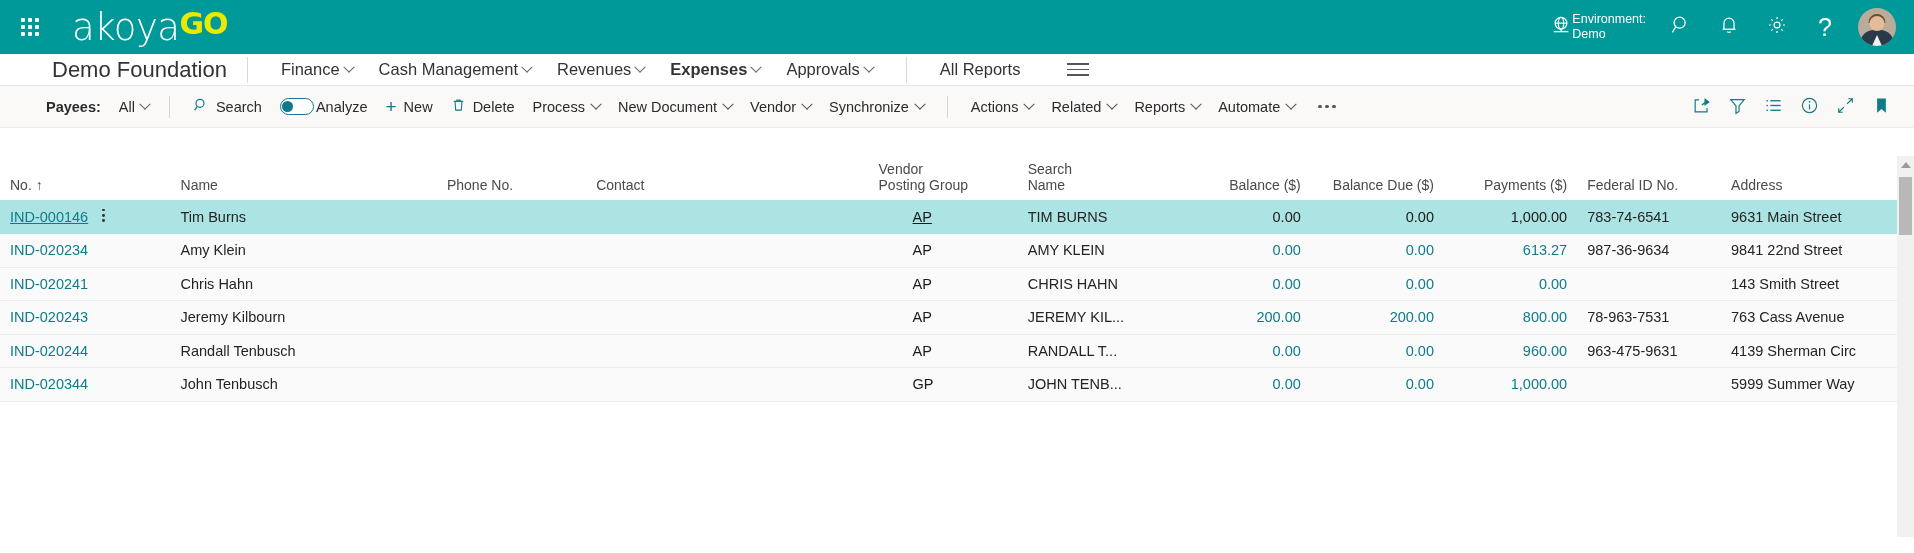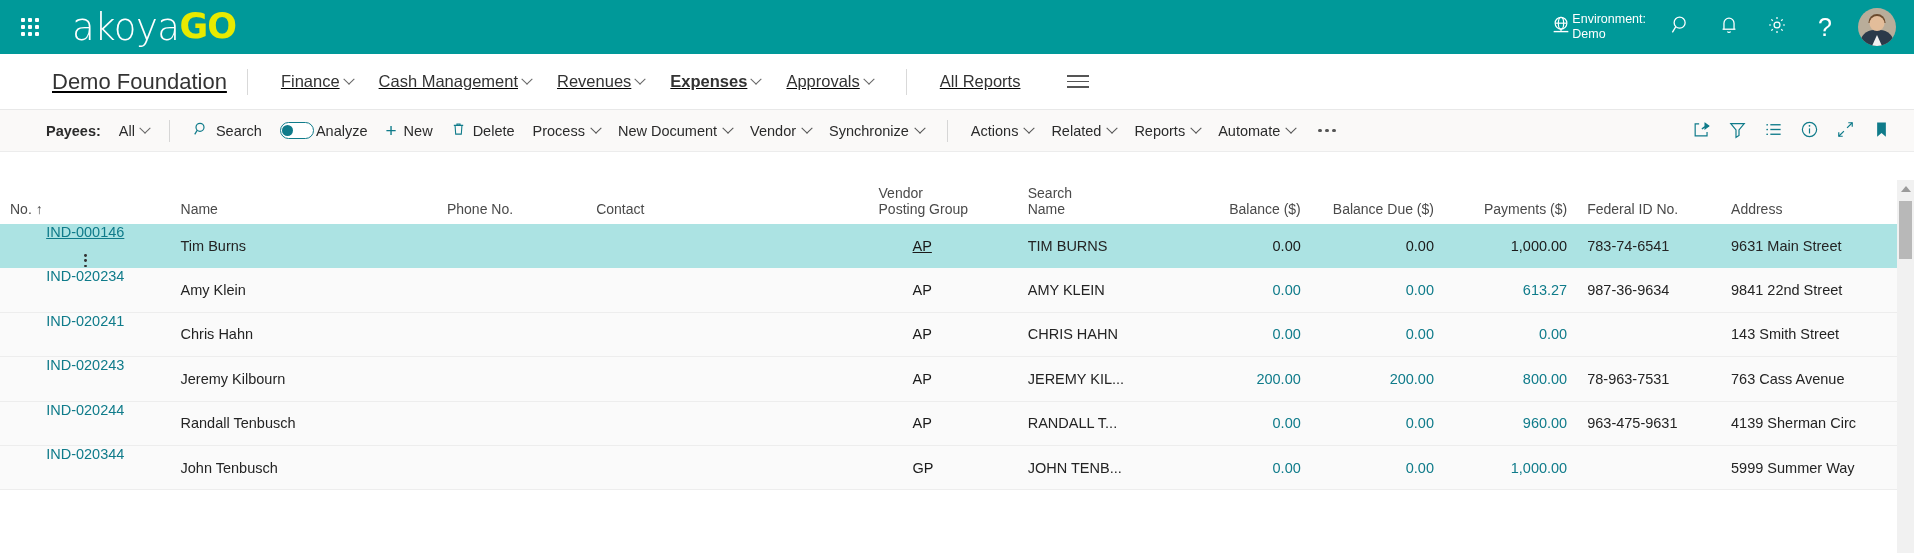--- a/index.html
+++ b/index.html
@@ -39,21 +39,21 @@
     font-size: 37px;
     letter-spacing: -0.5px;
     margin-left: 22px;
     font-weight: 300;
     color: #ffffff;
     display: flex;
     align-items: flex-start;
     line-height: 1;
     font-family: "DejaVu Sans", sans-serif;
   }
-  .brand .go { color: #e8ea00; font-weight: 700; font-size: 35px; letter-spacing: -1px; }
+  .brand .go { color: #e8ea00; font-weight: 700; font-size: 30px; letter-spacing: -1px; }
 
   .app-title {
     margin-left: 36px;
     color: #ffffff;
     font-size: 17px;
     font-weight: 700;
     letter-spacing: 0.1px;
   }
 
   .top-right {
@@ -110,27 +110,26 @@
   .avatar .shirt {
     position:absolute; left:50%; bottom:0;
     transform: translateX(-50%);
     width: 10px; height: 11px;
     background: #f1f1f1;
     clip-path: polygon(50% 0, 100% 100%, 0 100%);
   }
 
   
   .navbar {
-    height: 56px;
+    height: 32px;
     background: #ffffff;
     display: flex;
     align-items: center;
     padding-left: 52px;
     border-bottom: 1px solid #e8e8e8;
-    text-decoration: underline;
   }
   .company {
     font-size: 22px;
     color: #333333;
     font-weight: 400;
     white-space: nowrap;
   }
   .nav-sep {
     width: 1px; height: 26px;
     background: #d9d9d9;
@@ -262,21 +261,21 @@
   tr.row-selected td {
     background: #ace3e3;
     border-bottom: 1px solid #ace3e3;
   }
   tr.row-selected td.num { color: #1a1a1a; }
   .no-link {
     color: #0f7b8a;
     cursor: pointer;
   }
   tr.row-selected .no-link { text-decoration: underline; }
-  .cell-no { display:flex; align-items:center; gap: 14px; flex-direction: column; }
+  .cell-no { display:flex; align-items:flex-start; gap: 14px; }
   .rowdots {
     display:flex; flex-direction:column; gap:2.5px; align-items:center;
     cursor:pointer; visibility:hidden;
   }
   tr.row-selected .rowdots { visibility: visible; }
   .rowdots i { width:2.8px; height:2.8px; border-radius:50%; background:#333; display:block; }
   .vpg-link { color:#1a1a1a;margin-left:34px; }
   tr.row-selected .vpg-link { text-decoration: underline; cursor:pointer; }
 
   

